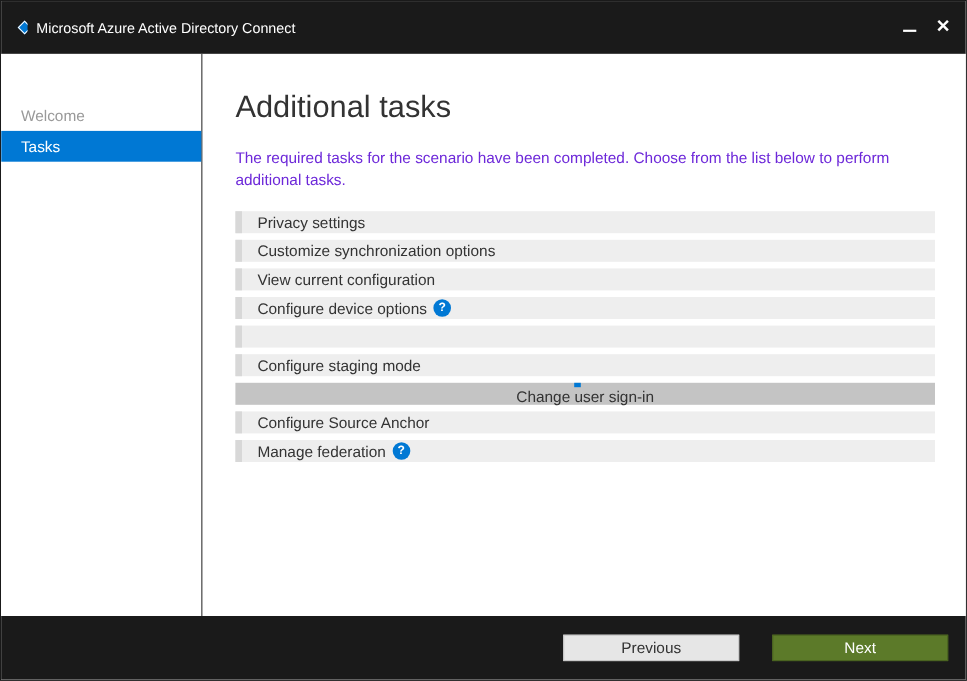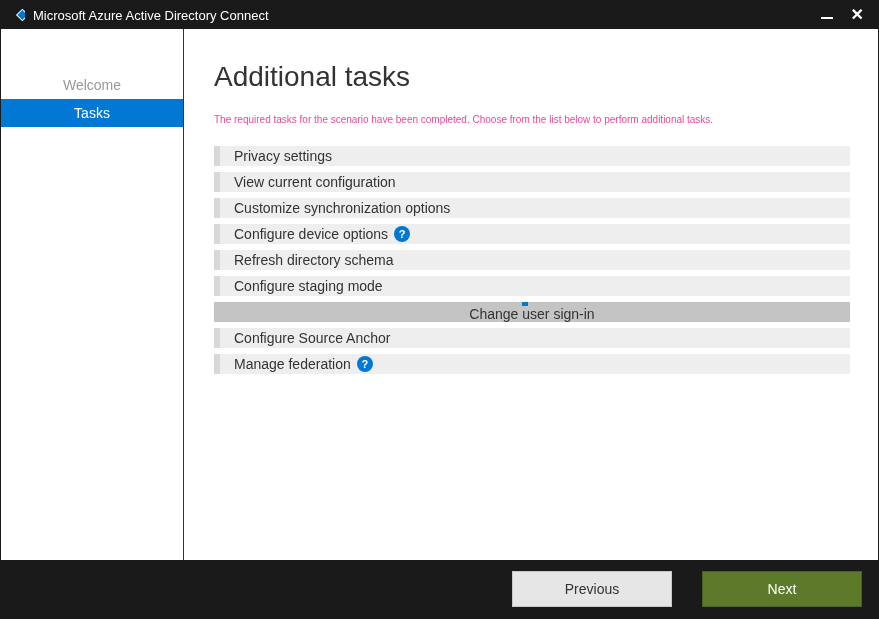--- a/index.html
+++ b/index.html
@@ -7,21 +7,21 @@
       width: 879px;
       height: 619px;
       font-family: "Segoe UI", Arial, sans-serif;
       background: #fff;
       overflow: hidden;
       display: flex;
       flex-direction: column;
       border: 1px solid #1a1a1a;
     }
     .titlebar {
-      height: 28px;
+      height: 48px;
       background: #1a1a1a;
       color: #fff;
       display: flex;
       align-items: center;
       padding: 0 6px;
       font-size: 13px;
     }
     .titlebar-icon {
       width: 18px;
       height: 18px;
@@ -43,21 +43,20 @@
       flex: 1;
       display: flex;
       background: #fff;
       overflow: hidden;
     }
     .sidebar {
       width: 183px;
       border-right: 1px solid #333;
       padding-top: 42px;
       background: #fff;
-      text-align: center;
     }
     .sidebar-item {
       padding: 6px 18px;
       font-size: 14px;
       color: #999;
       cursor: default;
     }
     .sidebar-item.active {
       background: #0078d4;
       color: #fff;
@@ -67,22 +66,22 @@
       padding: 32px 28px 20px 30px;
       overflow: hidden;
     }
     .page-title {
       font-size: 28px;
       font-weight: 300;
       color: #333;
       margin-bottom: 20px;
     }
     .page-desc {
-      font-size: 10px;
-      color: #ec4899;
+      font-size: 14px;
+      color: #6d28d9;
       margin-bottom: 18px;
       line-height: 1.45;
     }
     .task-list {
       display: flex;
       flex-direction: column;
       gap: 6px;
     }
     .task-item {
       display: flex;
@@ -125,21 +124,21 @@
       height: 58px;
       background: #1a1a1a;
       display: flex;
       align-items: center;
       justify-content: flex-end;
       padding: 0 16px;
       gap: 30px;
     }
     .btn {
       width: 160px;
-      height: 36px;
+      height: 24px;
       font-size: 14px;
       border: 1px solid transparent;
       cursor: default;
       display: flex;
       align-items: center;
       justify-content: center;
     }
     .btn-secondary {
       background: #e6e6e6;
       color: #333;
@@ -183,34 +182,33 @@
     <h1 class="page-title">Additional tasks</h1>
     <p class="page-desc">The required tasks for the scenario have been completed. Choose from the list below to perform additional tasks.</p>
 
     <div class="task-list">
       <div class="task-item">
         <div class="task-indicator"></div>
         <span class="task-label">Privacy settings</span>
       </div>
       <div class="task-item">
         <div class="task-indicator"></div>
+        <span class="task-label">Customize synchronization options</span>
+      </div>
+      <div class="task-item">
+        <div class="task-indicator"></div>
         <span class="task-label">View current configuration</span>
-      </div>
-      <div class="task-item">
-        <div class="task-indicator"></div>
-        <span class="task-label">Customize synchronization options</span>
       </div>
       <div class="task-item">
         <div class="task-indicator"></div>
         <span class="task-label">Configure device options</span>
         <span class="help-icon">?</span>
       </div>
       <div class="task-item">
         <div class="task-indicator"></div>
-        <span class="task-label">Refresh directory schema</span>
       </div>
       <div class="task-item">
         <div class="task-indicator"></div>
         <span class="task-label">Configure staging mode</span>
       </div>
       <div class="task-item selected">
         <div class="task-indicator"></div>
         <span class="task-label">Change user sign-in</span>
       </div>
       <div class="task-item">

